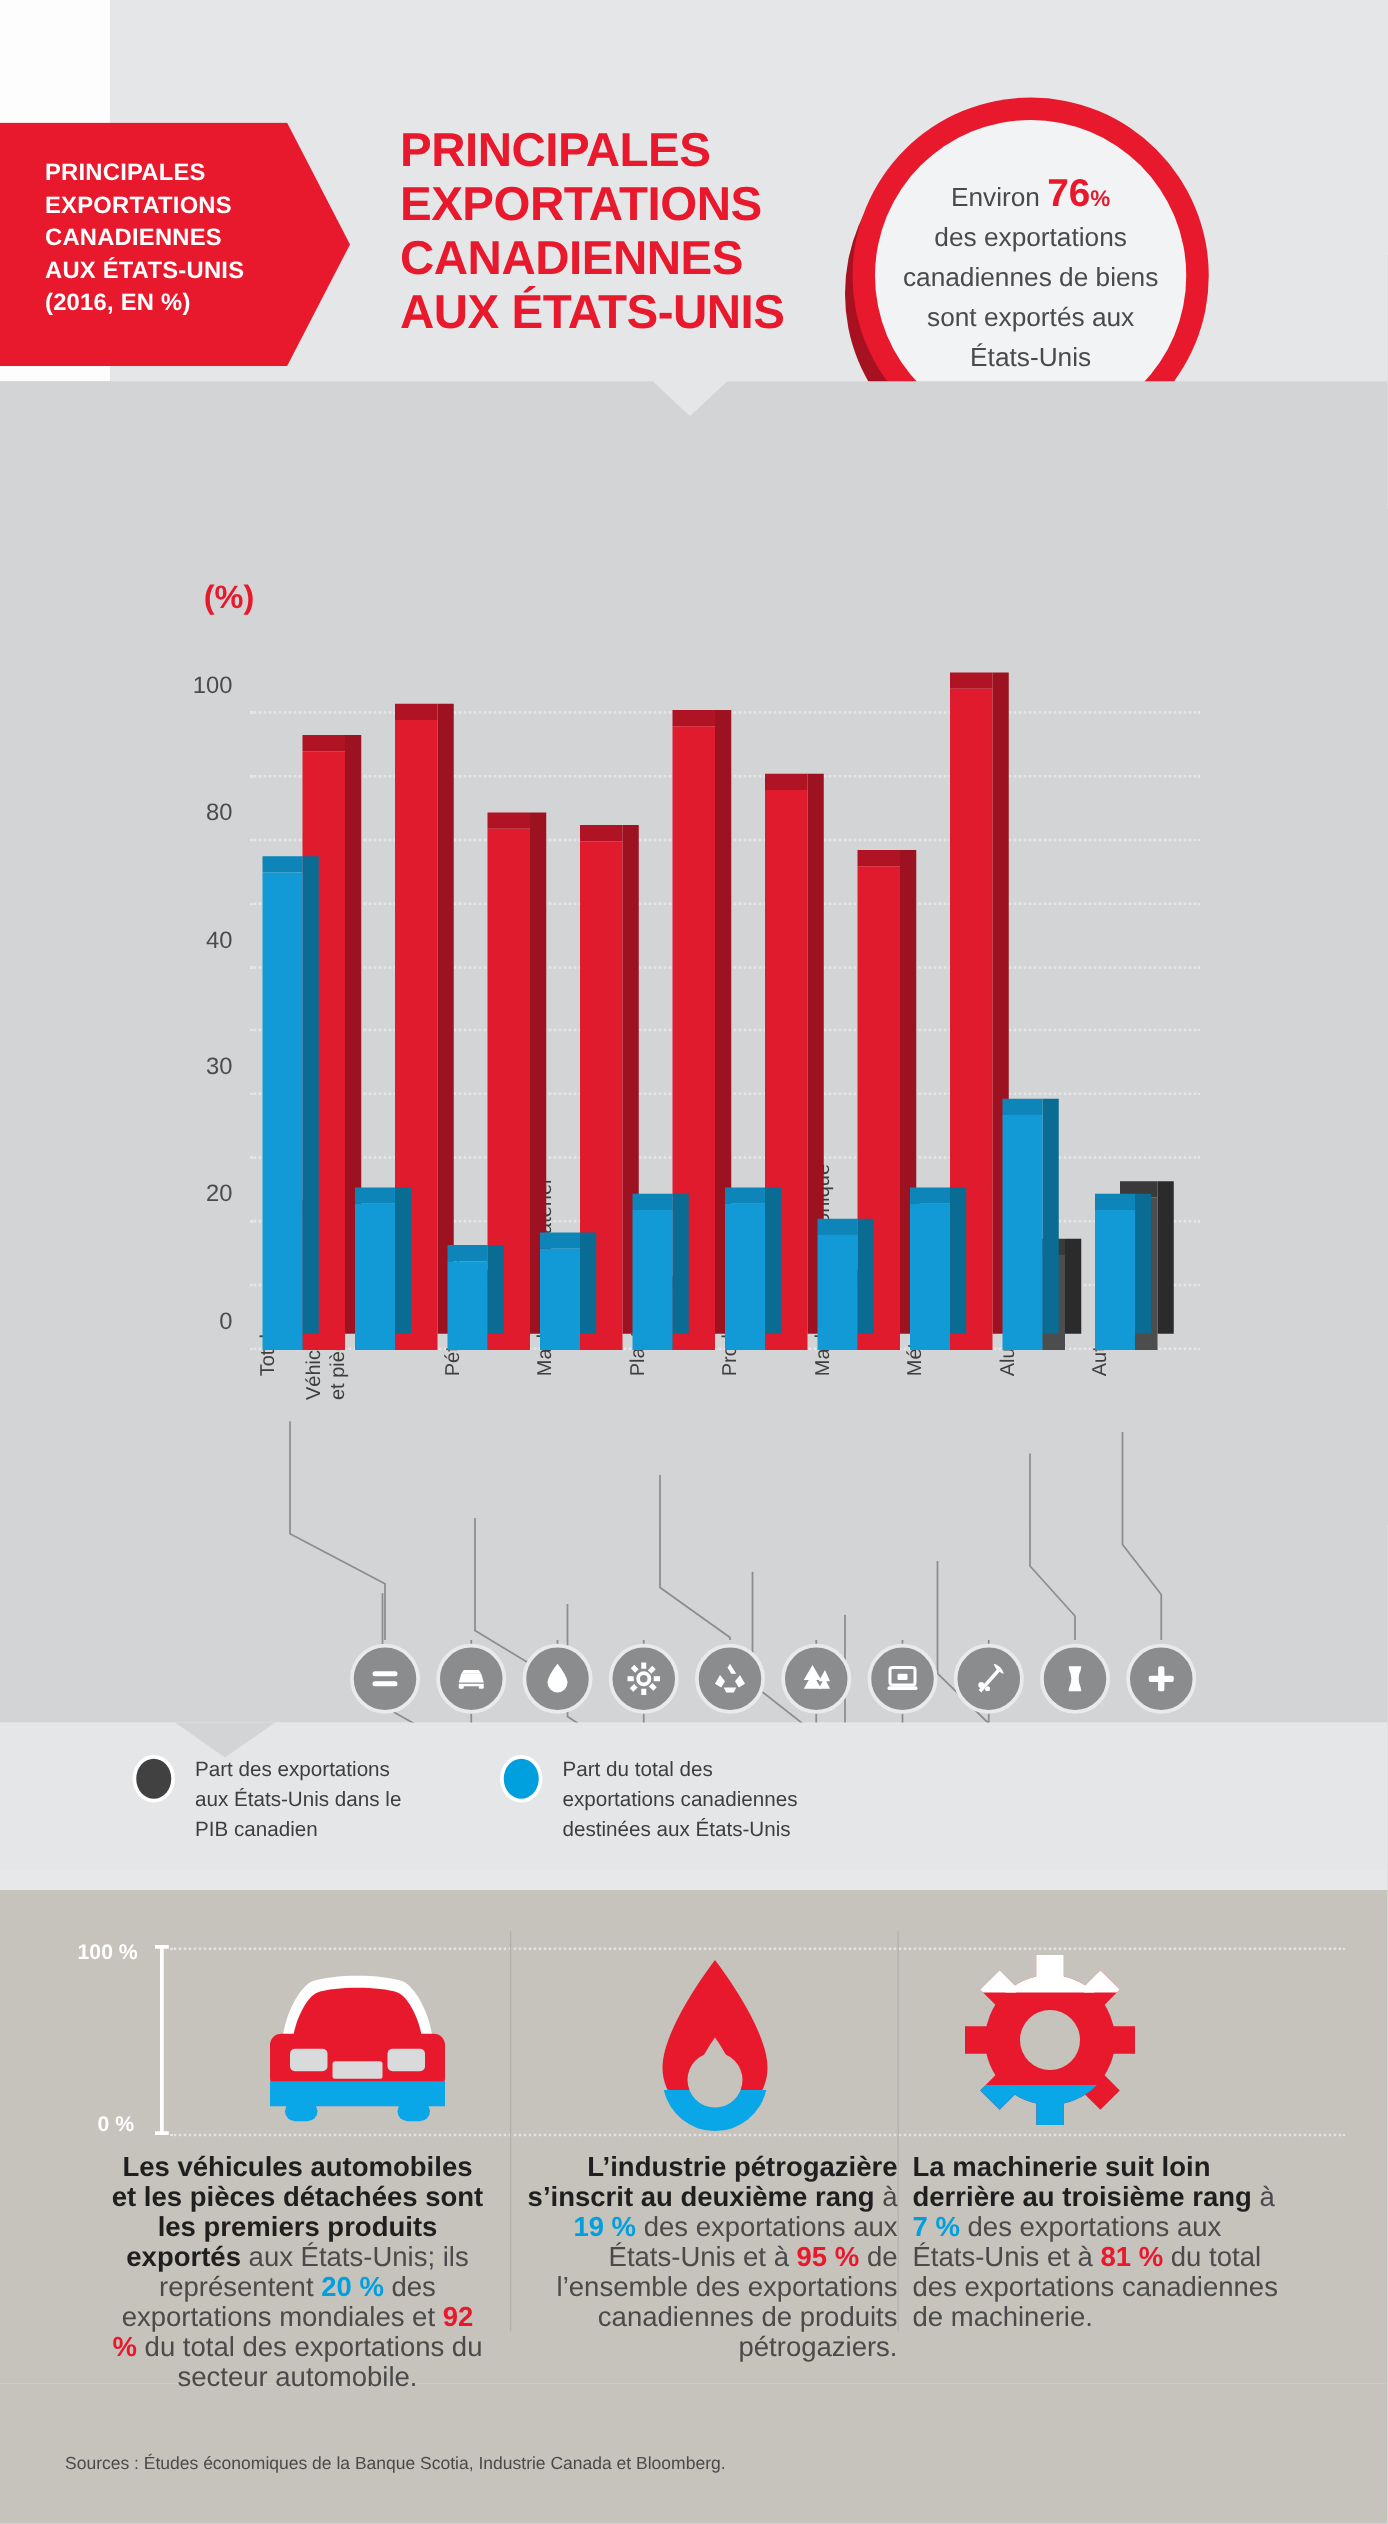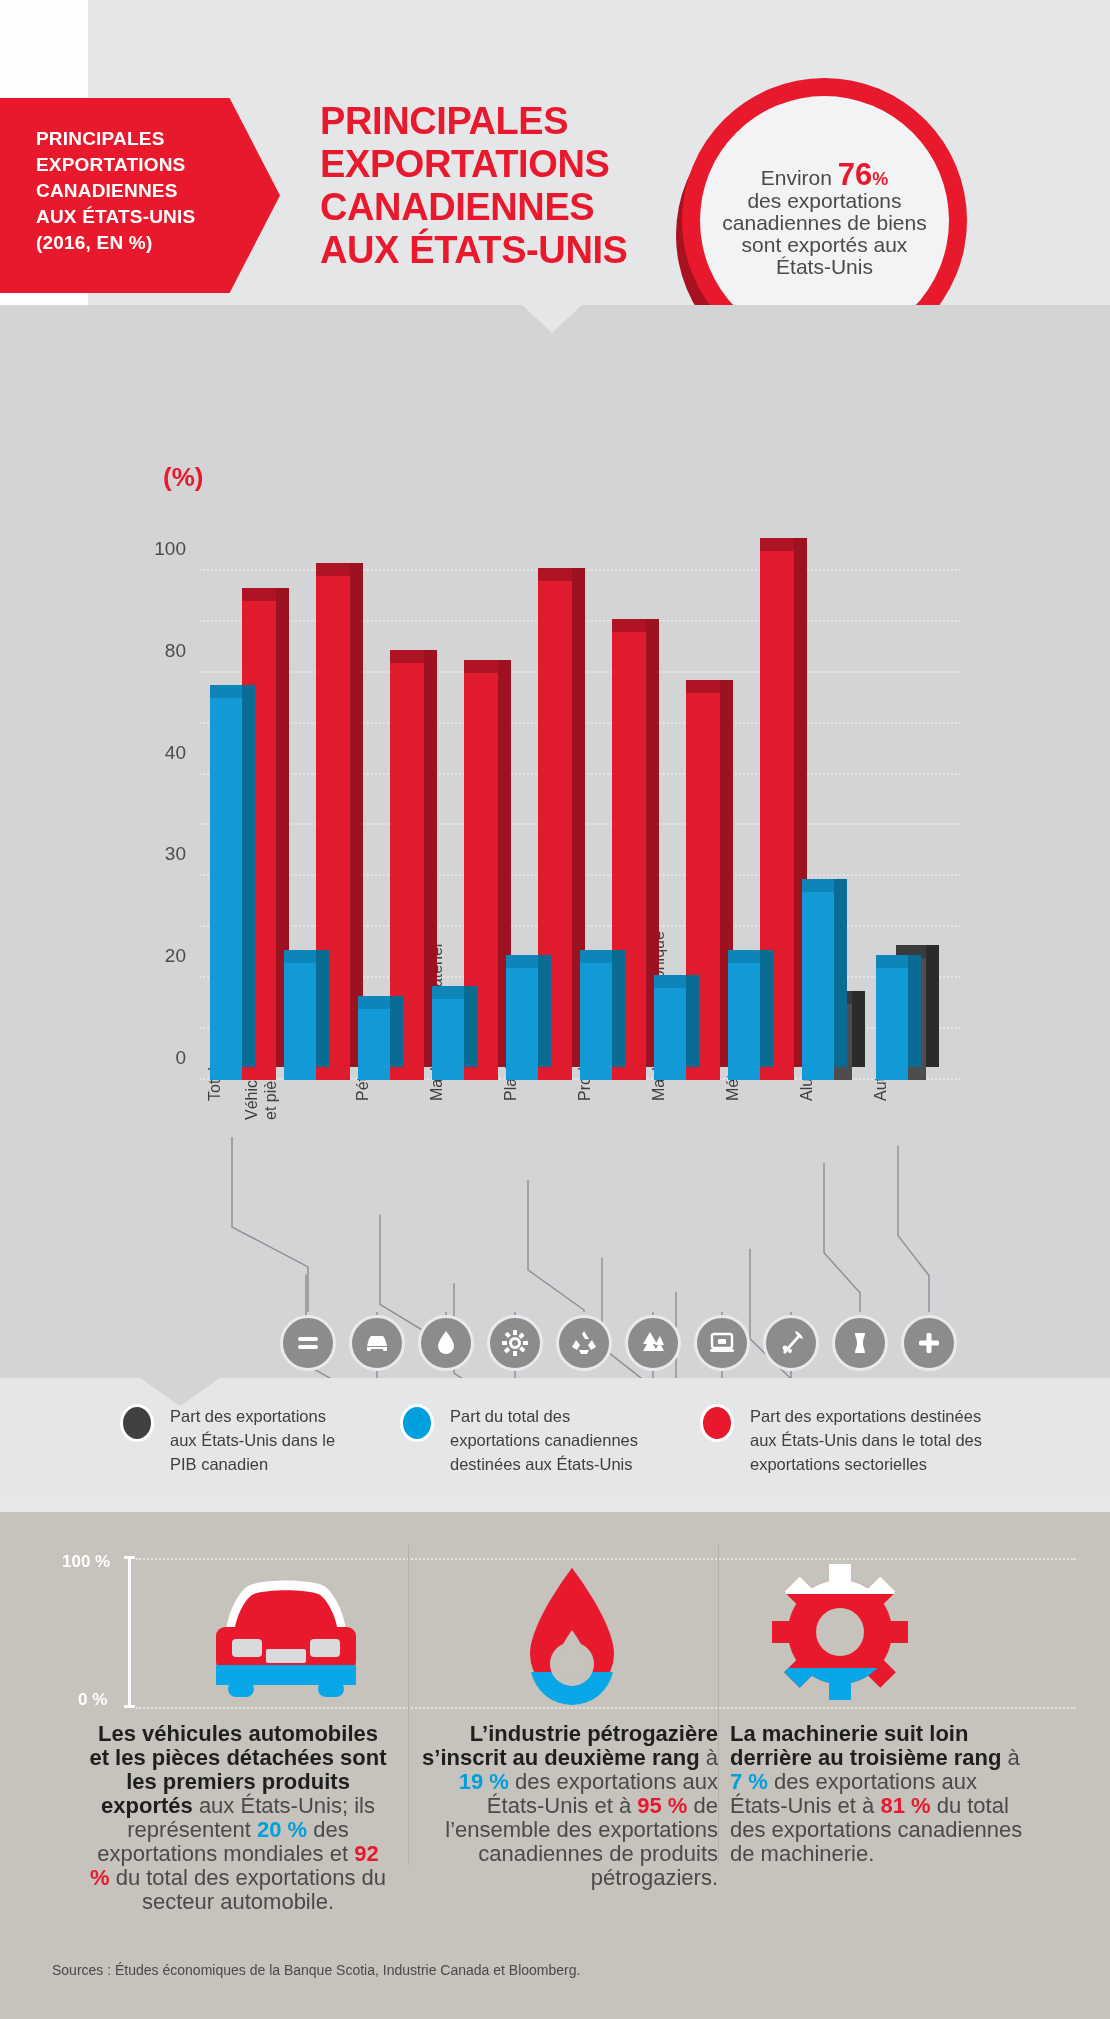--- a/index.html
+++ b/index.html
@@ -41,21 +41,21 @@
   }
   .badge-ring {
     position:absolute; left:10px; top:0px; width:285px; height:285px;
     border-radius:50%; background:#e8192c;
   }
   .badge-inner {
     position:absolute; left:28px; top:18px; width:249px; height:249px;
     border-radius:50%; background:#f2f3f4;
     display:flex; align-items:center; justify-content:center; text-align:center;
   }
-  .badge-text { color:#4a4a4a; font-size:21px; line-height:22px; padding:0 18px; }
+  .badge-text { color:#4a4a4a; font-size:21px; line-height:32px; padding:0 18px; }
   .badge-text b { color:#e8192c; font-size:31px; font-weight:bold; }
   .badge-text .pct { color:#e8192c; font-size:18px; font-weight:bold; }
 
   .title-arrow {
     position:absolute; left:520px; top:303px;
     width:0;height:0; border-left:32px solid transparent; border-right:32px solid transparent;
     border-top:30px solid #e4e6e8; z-index:5;
   }
 
   
@@ -427,42 +427,34 @@
       </div>
       <div class="icon-circle" style="left: 901px; top: 0px;">
         <svg viewBox="0 0 30 30">
           <rect x="12.5" y="5" width="5" height="20" rx="1.5"></rect>
           <rect x="5" y="12.5" width="20" height="5" rx="1.5"></rect>
         </svg>
       </div>
     </div>
 
   <div class="legend" id="legend">
-      <div class="legend-item" style="left: 120px; top: 8px;">
+      <div class="legend-item" style="left: 106px; top: 8px;">
         <span class="legend-dot" style="background:#414141;"></span>
         <span class="legend-txt">
           <div>Part des exportations</div>
           <div>aux États-Unis dans le</div>
           <div>PIB canadien</div>
         </span>
       </div>
       <div class="legend-item" style="left: 400px; top: 8px;">
         <span class="legend-dot" style="background:#00a0df;"></span>
         <span class="legend-txt">
           <div>Part du total des</div>
           <div>exportations canadiennes</div>
           <div>destinées aux États-Unis</div>
-        </span>
-      </div>
-      <div class="legend-item" style="left: 700px; top: 8px;">
-        <span class="legend-dot" style="background:#e8192c;"></span>
-        <span class="legend-txt">
-          <div>Part des exportations destinées</div>
-          <div>aux États-Unis dans le total des</div>
-          <div>exportations sectorielles</div>
         </span>
       </div>
     </div>
 
   <div class="bottom-band"></div>
   <div class="footer-band"></div>
 
   <div class="scale-label" style="left:62px; top:1552px;">100 %</div>
   <div class="scale-label" style="left:78px; top:1690px;">0 %</div>
   <div class="scale-bar" style="left:128px; top:1558px; height:150px;"></div>

